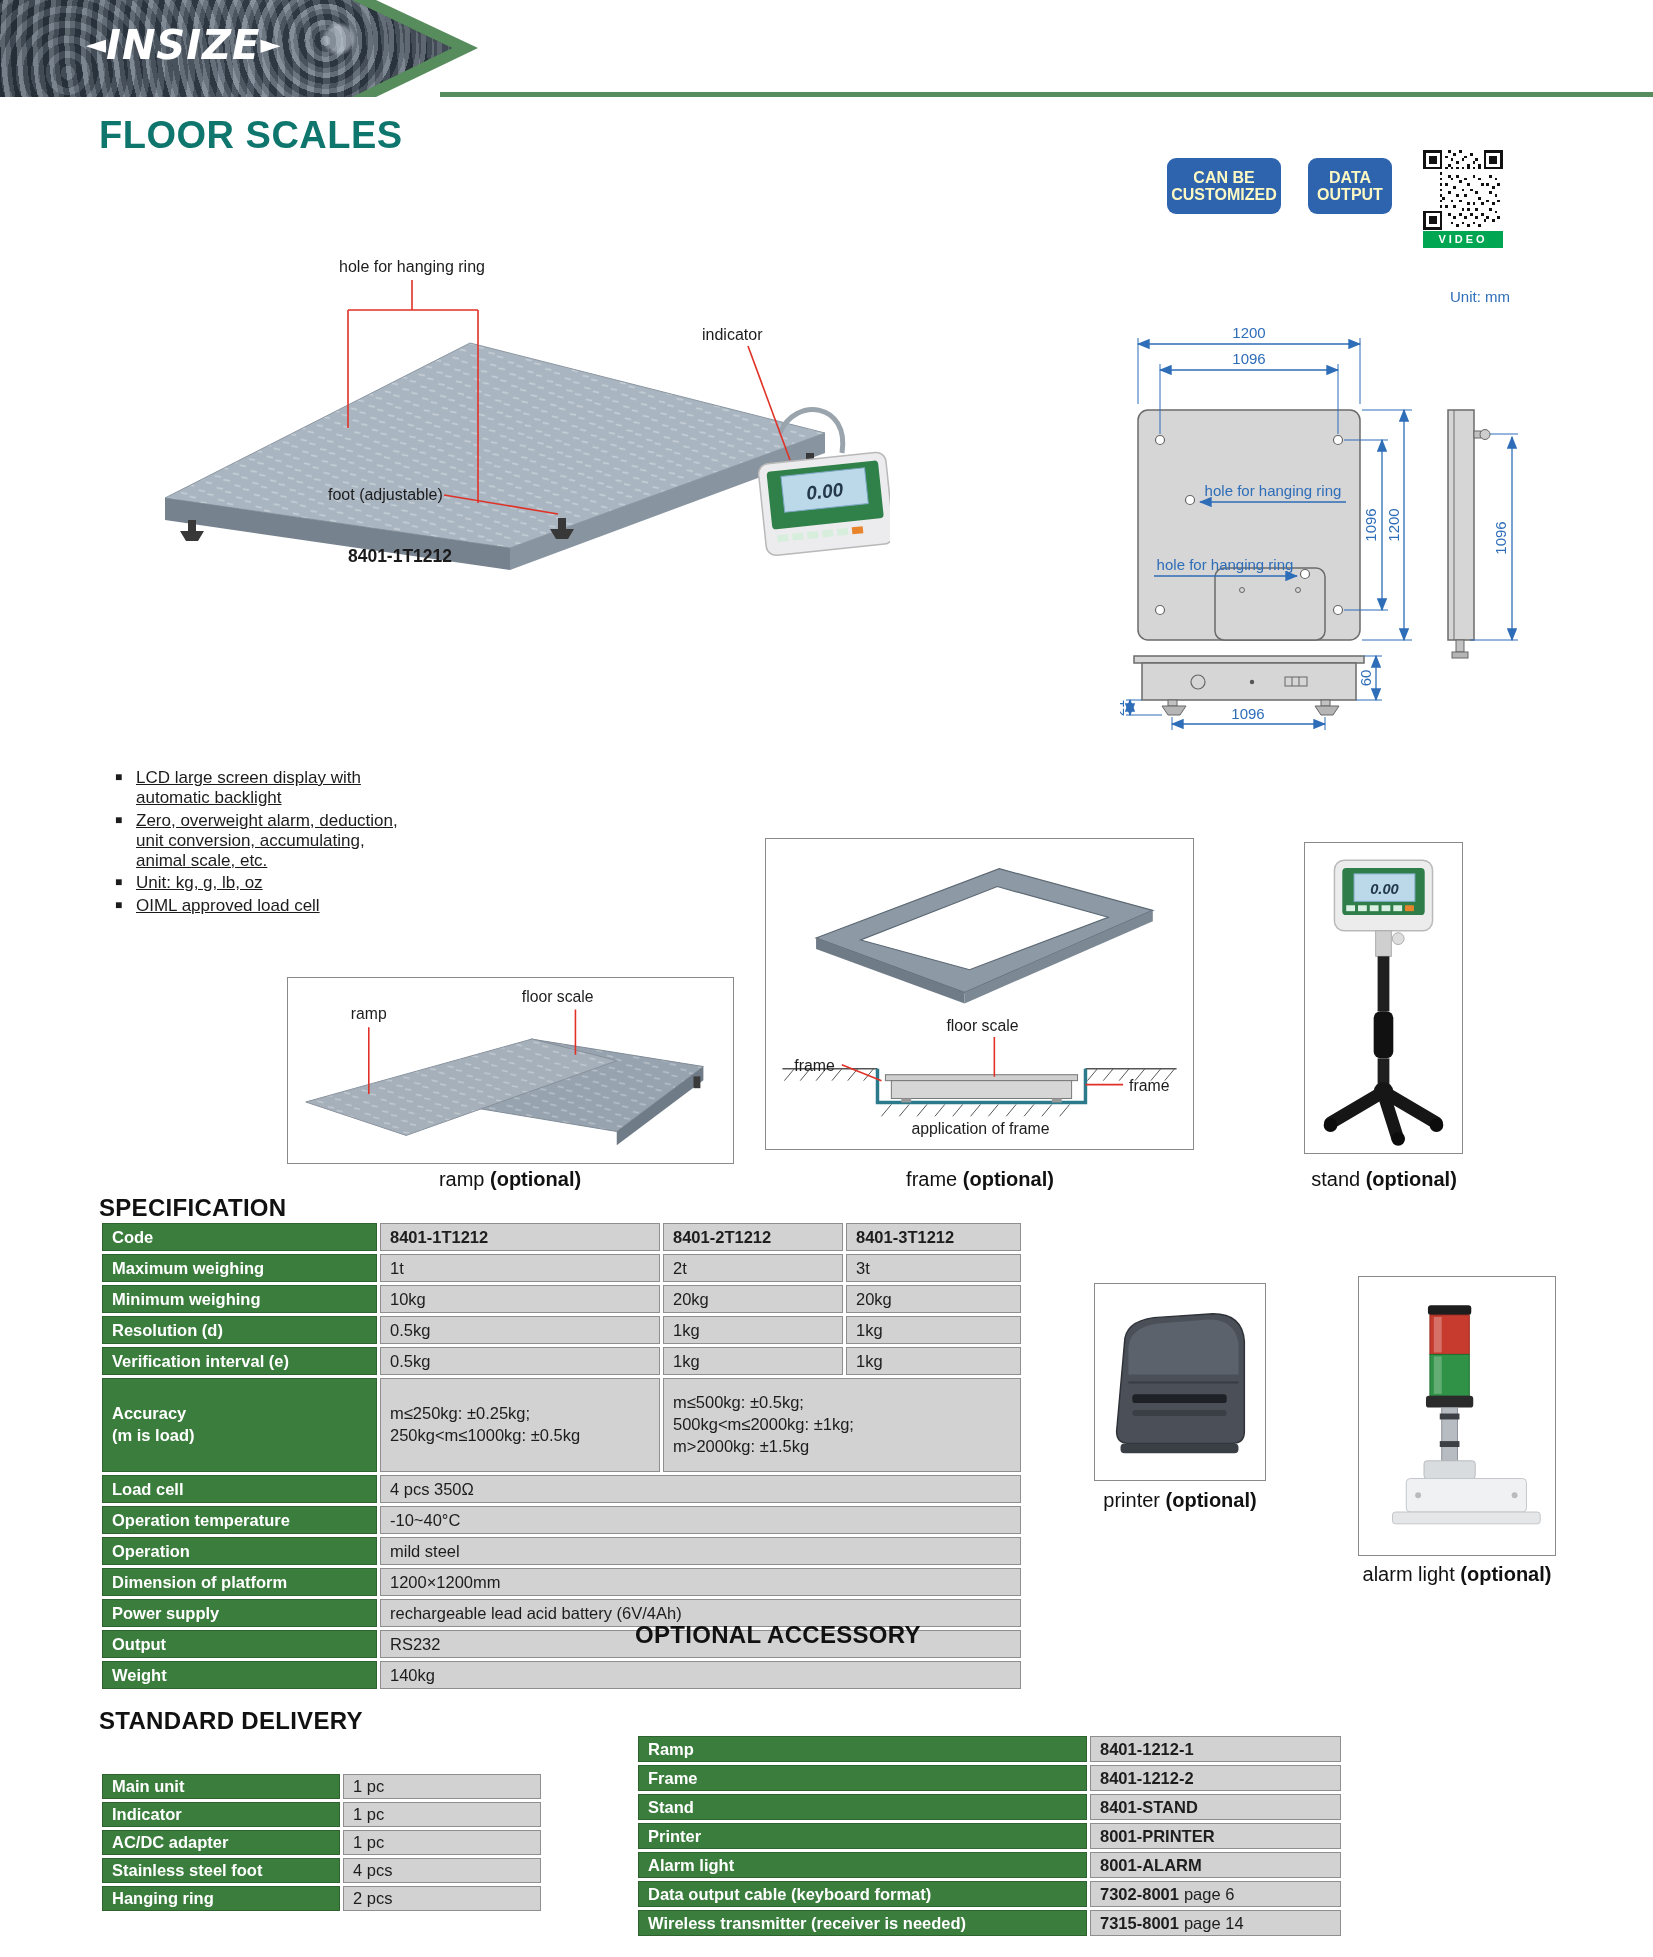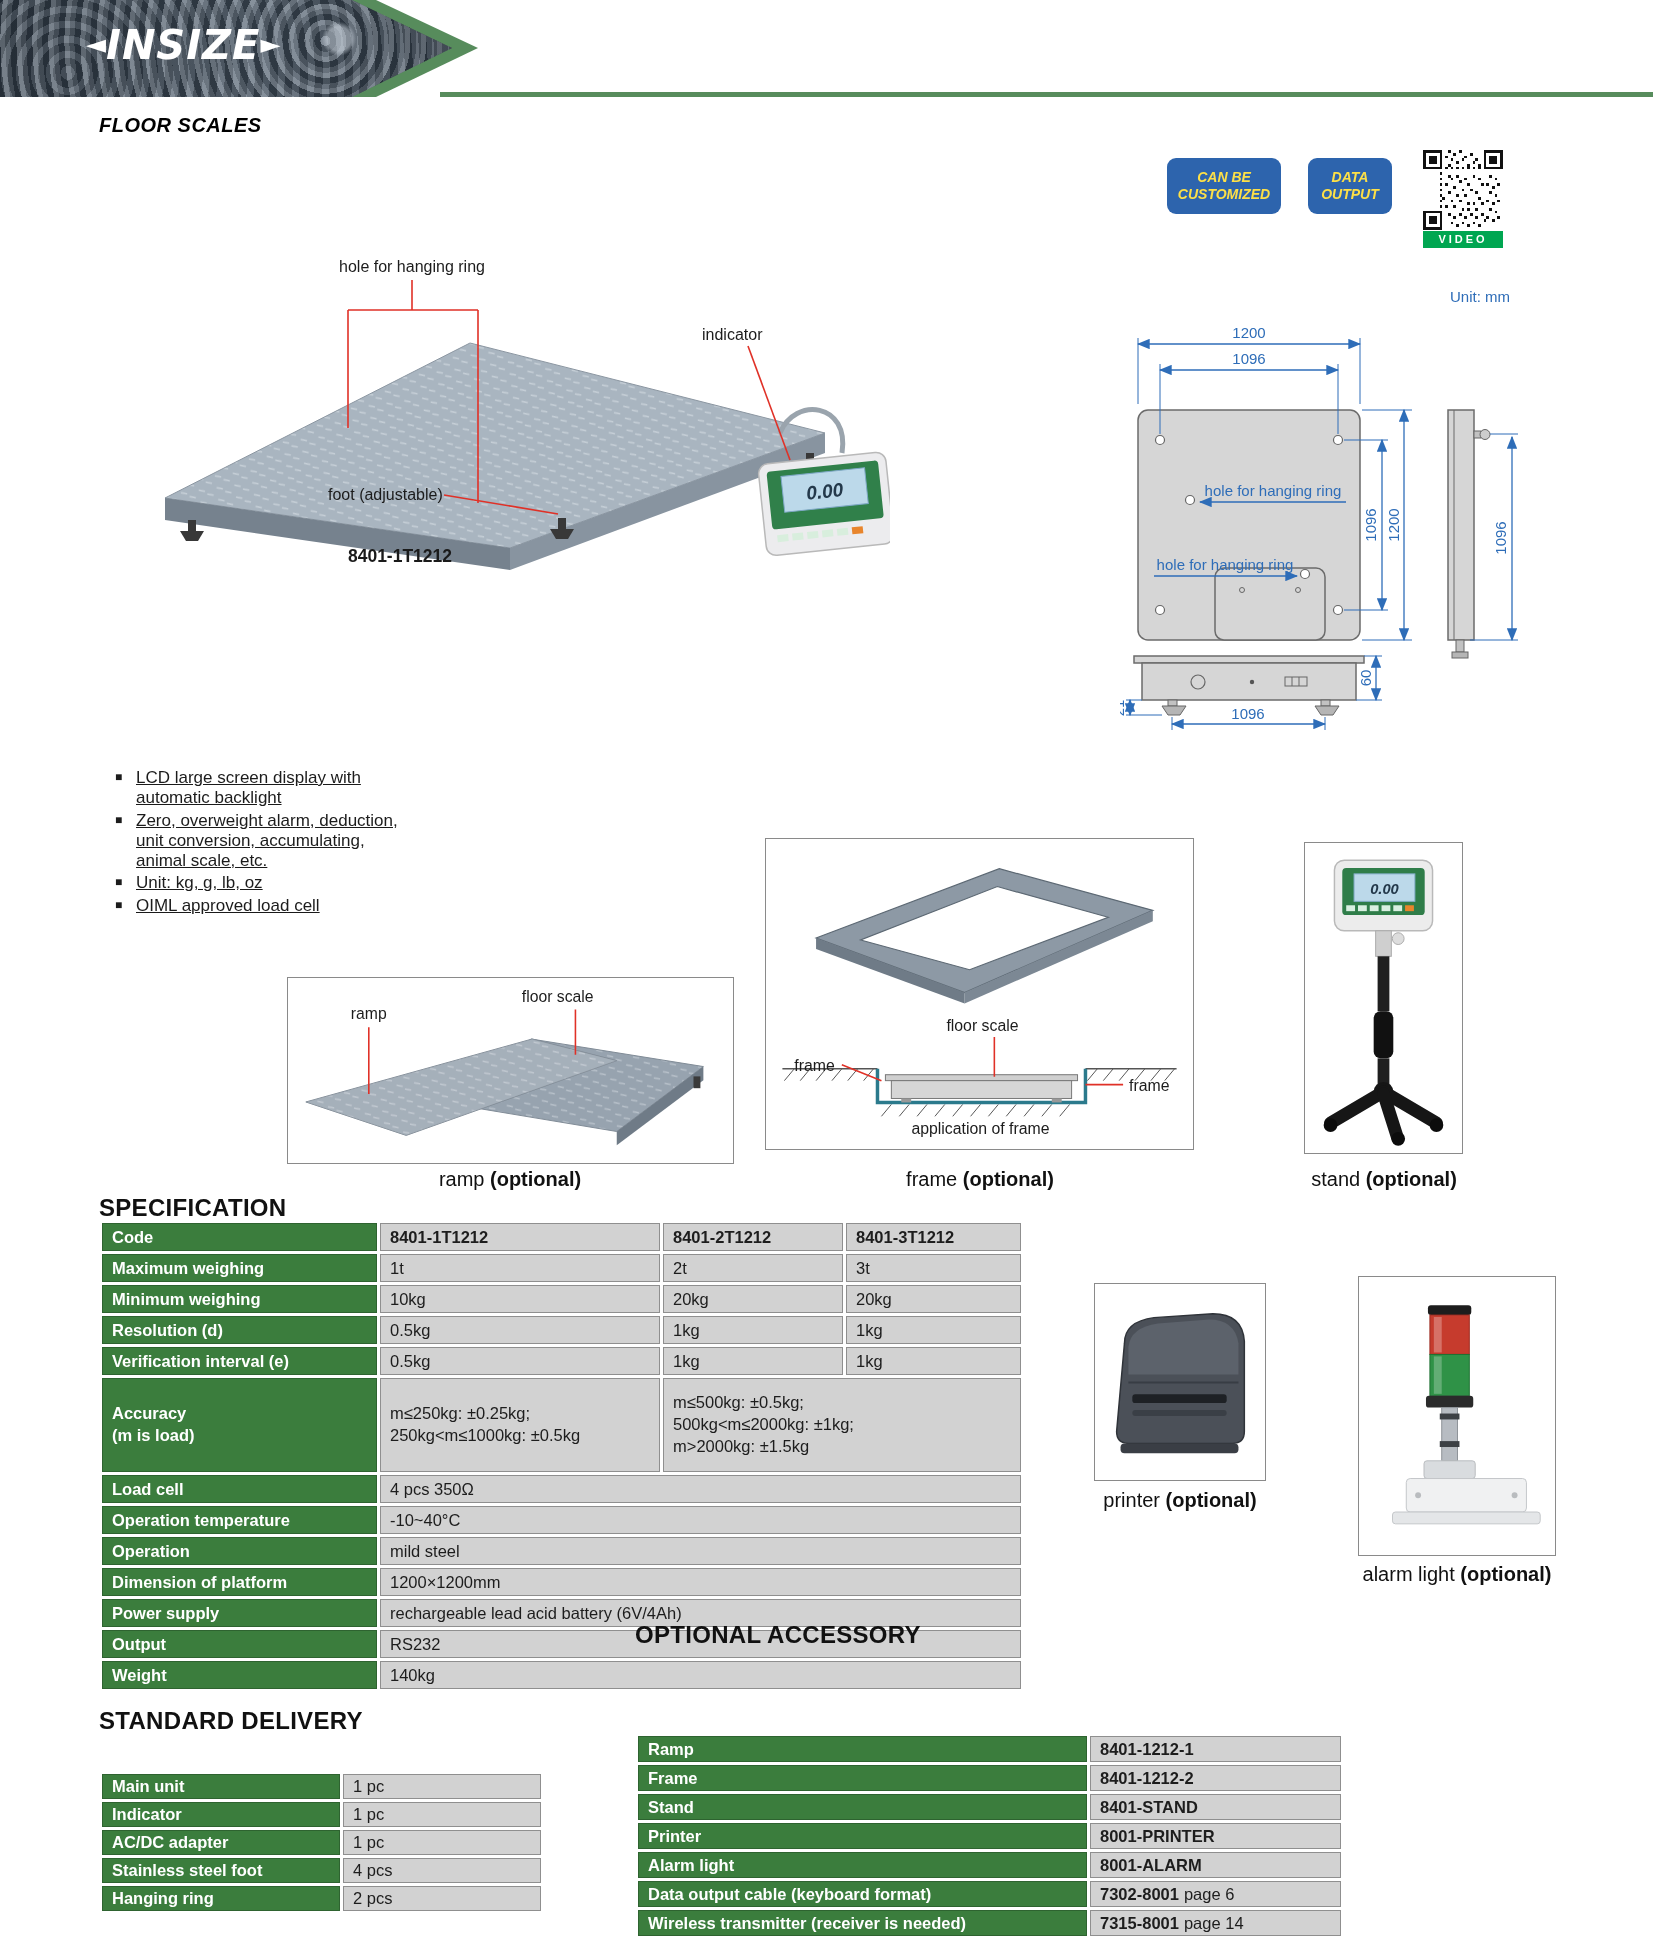--- a/index.html
+++ b/index.html
@@ -14,24 +14,24 @@
     background:
       radial-gradient(circle at 75% 40%, rgba(205,214,224,.55) 0 3.5%, transparent 5%),
       repeating-radial-gradient(circle at 72% 42%, rgba(195,205,215,.35) 0 5px, rgba(40,50,60,.40) 5px 11px, rgba(125,135,145,.32) 11px 16px),
       repeating-radial-gradient(circle at 15% 75%, rgba(180,190,200,.28) 0 7px, rgba(30,38,46,.42) 7px 15px),
       linear-gradient(95deg,#242c35,#47525e 55%,#2b333d);}
   .logo{position:absolute;left:86px;top:22px;font-family:"DejaVu Sans",sans-serif;
     font-style:italic;font-weight:bold;font-size:40px;color:#fff;letter-spacing:1px;white-space:nowrap;}
   .logo .arr{font-size:26px;vertical-align:6px;letter-spacing:0;}
   .hdr-rule{position:absolute;left:440px;top:92px;right:0;height:5px;background:#578c5c;}
 
-  .title{position:absolute;left:99px;top:114px;margin:0;font-size:20px;font-weight:bold;color:#000000;letter-spacing:.5px;font-style:italic;}
-
-  .badge{position:absolute;background:#2d64ad;border-radius:9px;color:#fde047;font-weight:bold;
-    font-size:14px;line-height:17px;text-align:center;display:flex;flex-direction:column;justify-content:center;font-style:italic;}
+  .title{position:absolute;left:99px;top:114px;margin:0;font-size:38px;font-weight:bold;color:#0f766e;letter-spacing:.5px;}
+
+  .badge{position:absolute;background:#2d64ad;border-radius:9px;color:#fef9c3;font-weight:bold;
+    font-size:16px;line-height:17px;text-align:center;display:flex;flex-direction:column;justify-content:center;}
   .badge.b1{left:1167px;top:158px;width:114px;height:56px;}
   .badge.b2{left:1308px;top:158px;width:84px;height:56px;}
 
   .qr{position:absolute;left:1423px;top:150px;width:80px;height:80px;}
   .video{position:absolute;left:1423px;top:231px;width:80px;height:17px;background:#00a651;
     color:#fff;font-size:11px;font-weight:bold;letter-spacing:3px;text-align:center;line-height:17px;}
 
   
   .fig-product{position:absolute;left:90px;top:248px;width:800px;height:330px;}
   .model{position:absolute;left:285px;top:546px;width:230px;text-align:center;font-weight:bold;font-size:17.5px;}

